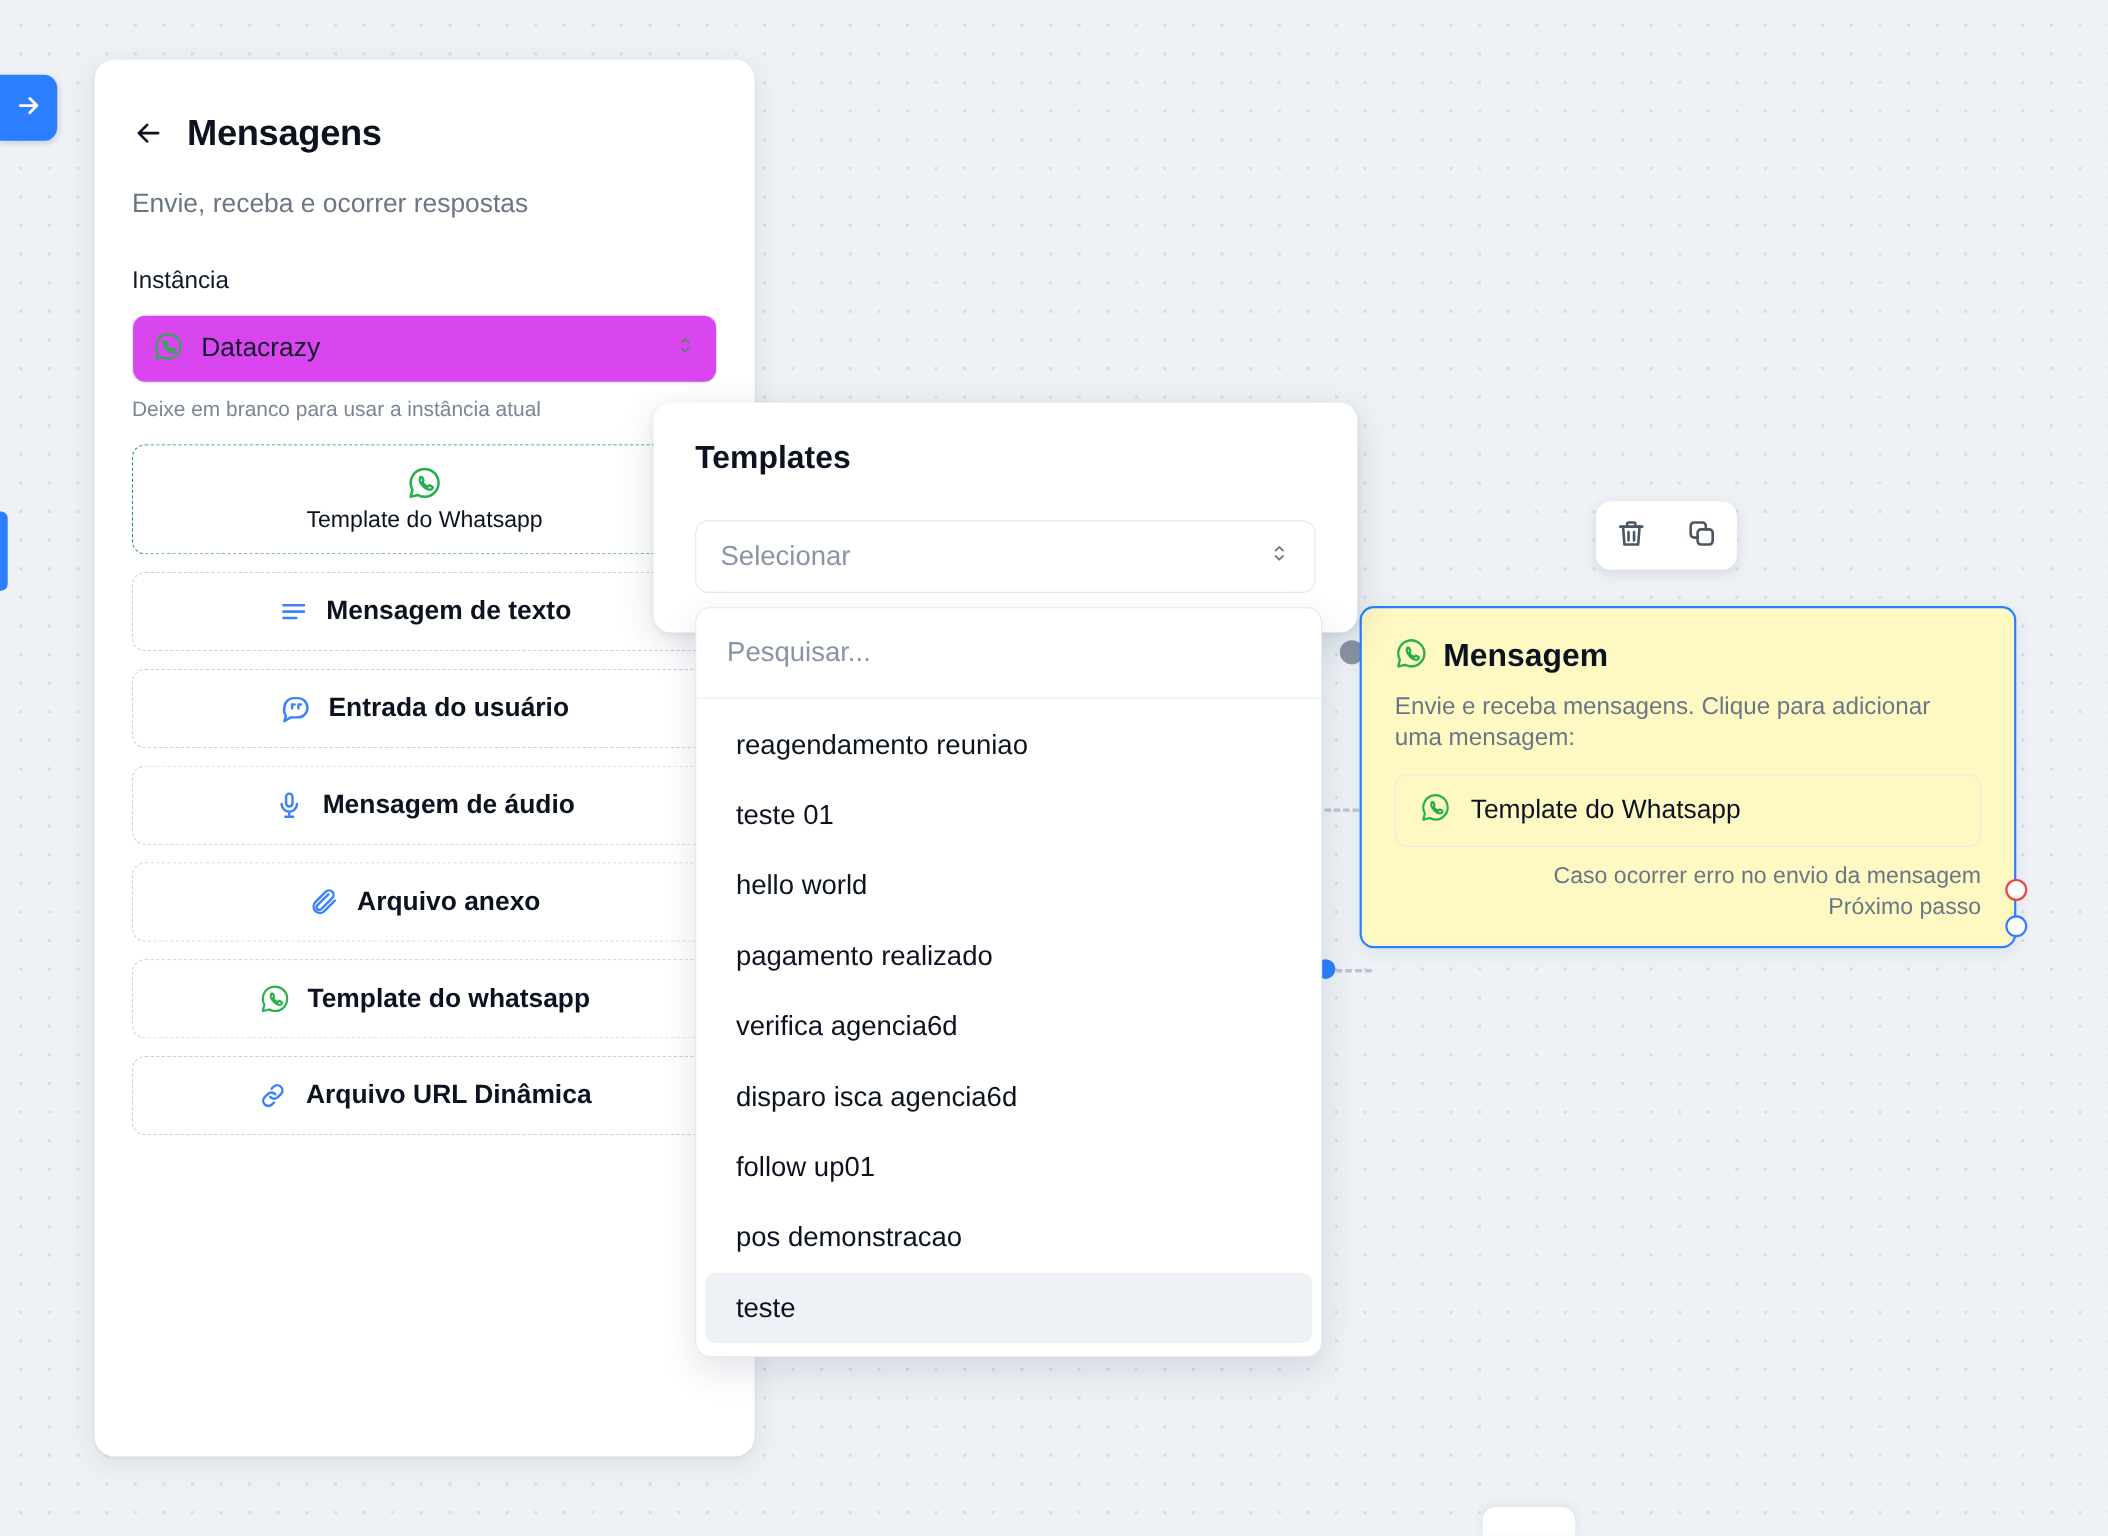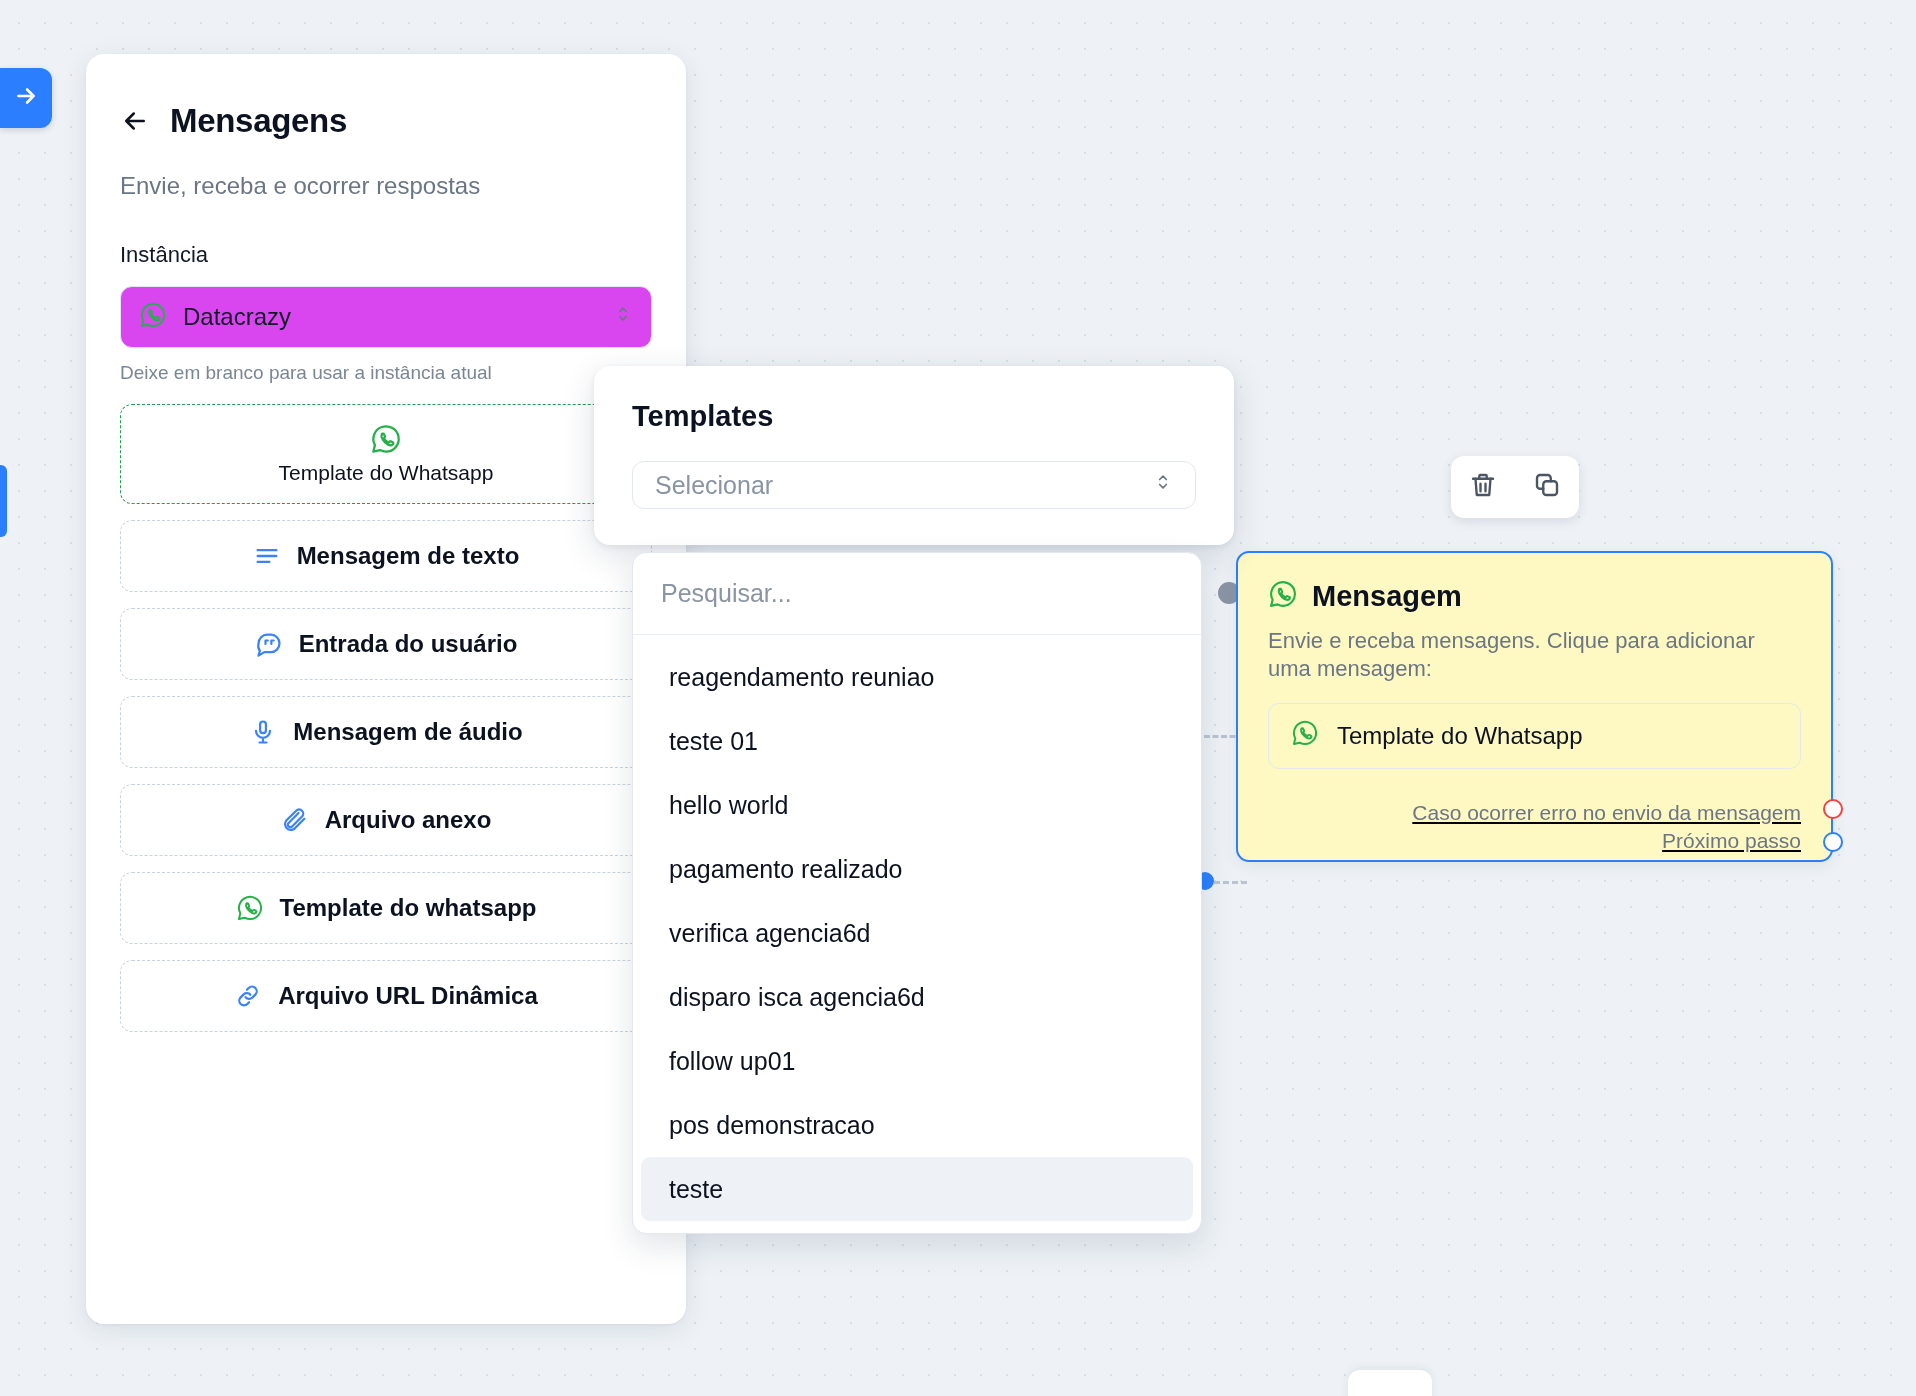--- a/index.html
+++ b/index.html
@@ -97,21 +97,21 @@
     left: 594px; top: 366px;
     width: 640px;
     background: #fff;
     border-radius: 16px;
     box-shadow: 0 10px 34px rgba(26,45,75,.14), 0 2px 6px rgba(26,45,75,.08);
     padding: 34px 38px 36px 38px;
     z-index: 20;
   }
   .tpl-title { font-size: 29px; font-weight: 700; color: #0c1220; }
   .tpl-select {
-    margin-top: 28px; height: 48px;
+    margin-top: 40px; height: 66px;
     border: 1.5px solid #e3e8ef; border-radius: 12px;
     display: flex; align-items: center; padding: 0 22px;
     cursor: pointer;
   }
   .tpl-select .ph { flex: 1; font-size: 25px; color: #8a94a3; }
 
   
   .dd {
     position: absolute;
     left: 632px; top: 552px;
@@ -161,21 +161,21 @@
   .node-head { display: flex; align-items: center; gap: 14px; }
   .node-title { font-size: 29px; font-weight: 700; color: #0c1220; }
   .node-desc { margin-top: 14px; font-size: 22px; color: #6b7685; line-height: 1.28; }
   .node-btn {
     margin-top: 20px; height: 66px;
     border: 1.5px solid #e3e8ef; border-radius: 11px;
     display: flex; align-items: center; gap: 18px;
     padding: 0 22px; cursor: pointer;
   }
   .node-btn span { font-size: 24px; color: #0c1220; }
-  .node-out { margin-top: 30px; text-align: right; text-decoration: underline; }
+  .node-out { margin-top: 13px; text-align: right; }
   .node-out div { font-size: 21px; color: #6b7685; line-height: 1.33; }
 
   .port {
     position: absolute; width: 20px; height: 20px;
     border-radius: 50%; background: #fff; border: 2.5px solid #2b7fff;
   }
   .port.err { border-color: #ef4444; }
   .port.in {
     left: 1196px; top: 872px;
     background: #2b7fff; border-color: #2b7fff; width: 18px; height: 18px;

